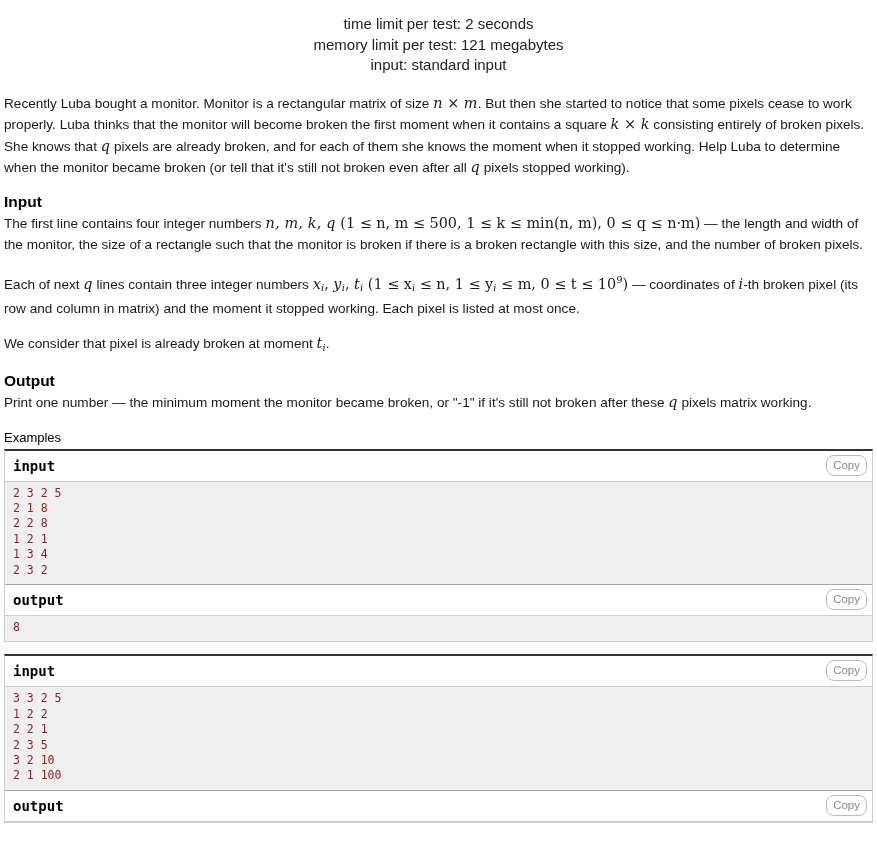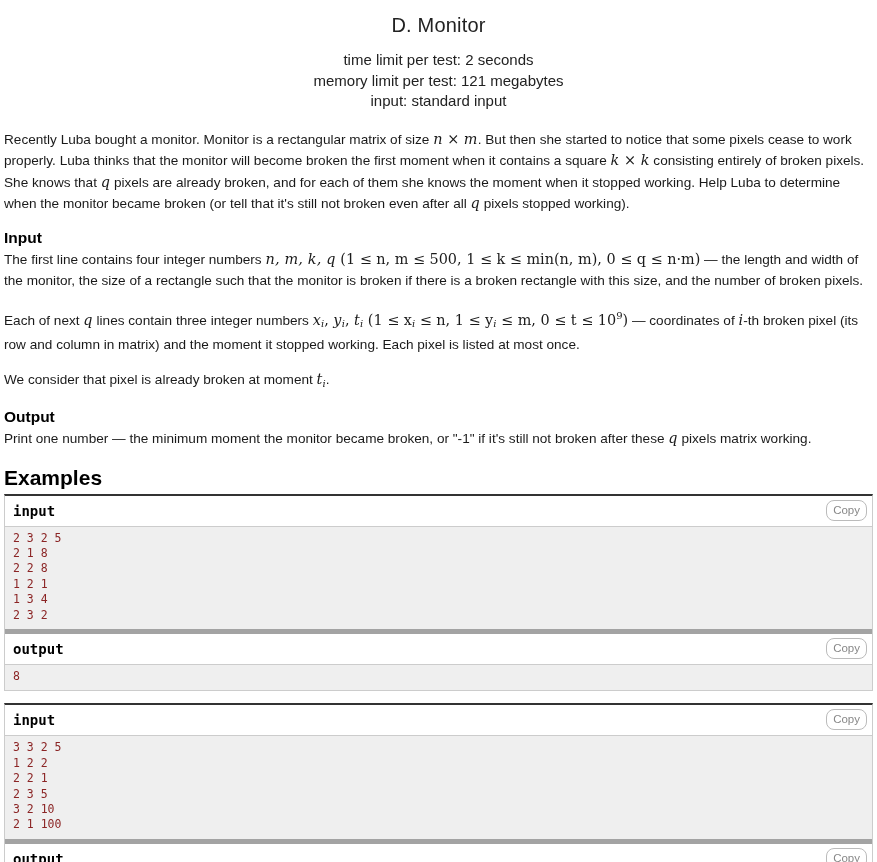--- a/index.html
+++ b/index.html
@@ -82,22 +82,22 @@
   }
   .mi-sup {
     font-family: "DejaVu Serif", "Liberation Serif", serif;
     font-style: normal;
     font-size: 10px;
     vertical-align: 0.55em;
   }
 
   
   .examples-head {
-    font-size: 21px;
-    font-weight: bold;
+    font-size: 13px;
+    font-weight: normal;
     color: #000;
     margin: 16px 0 4px 0;
   }
   .sample-tests {
     margin-top: 0;
   }
   .sample-test {
     border: 1px solid #ccc;
     border-top: 2px solid #333;
     margin-bottom: 12px;
@@ -112,21 +112,21 @@
     font-weight: bold;
     font-size: 14px;
     color: #000;
     height: 17px;
     line-height: 17px;
     box-sizing: content-box;
   }
   .io-block {
     background: #efefef;
     padding: 4px 0 6px 0;
-    border-bottom: 5px solid #a3a3a3;
+    border-bottom: 1px solid #a3a3a3;
   }
   .io-block:last-child {
     border-bottom: none;
   }
   .io-block pre {
     margin: 0;
     padding: 0 8px;
     font-family: "DejaVu Sans Mono", "Liberation Mono", monospace;
     font-size: 11.5px;
     line-height: 15.4px;
@@ -148,21 +148,20 @@
     border-radius: 8px;
     cursor: pointer;
   }
 </style>
 </head>
 <body>
 
 <div class="page">
 
   <div class="problem-header">
-    <div class="title">D. Monitor</div>
     <div class="prop-line">time limit per test: 2 seconds</div>
     <div class="prop-line">memory limit per test: 121 megabytes</div>
     <div class="prop-line">input: standard input</div>
   </div>
 
   <div class="statement">
     <p><span>Recently Luba bought a monitor. Monitor is a rectangular matrix of size </span><span class="m">n</span><span class="mr"> × </span><span class="m">m</span><span>. But then she started to notice that some pixels cease to work properly. Luba thinks that the monitor will become broken the first moment when it contains a square </span><span class="m">k</span><span class="mr"> × </span><span class="m">k</span><span> consisting entirely of broken pixels. She knows that </span><span class="m">q</span><span> pixels are already broken, and for each of them she knows the moment when it stopped working. Help Luba to determine when the monitor became broken (or tell that it's still not broken even after all </span><span class="m">q</span><span> pixels stopped working).</span></p>
   </div>
 
   <div class="section-title">Input</div>

